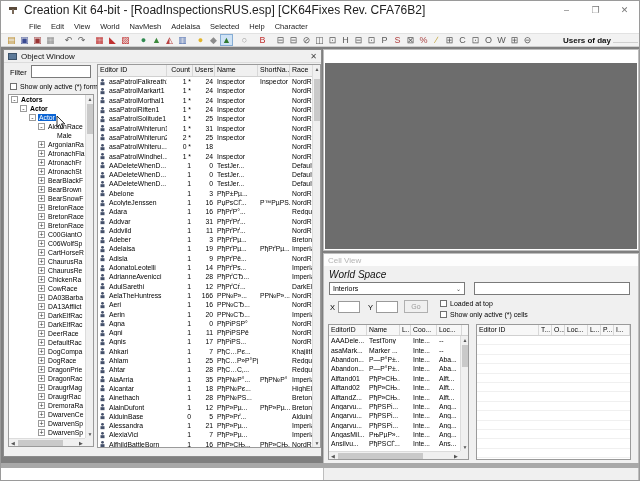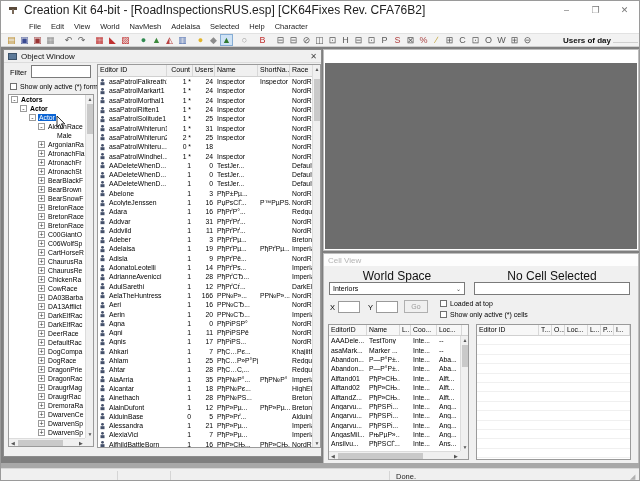--- a/index.html
+++ b/index.html
@@ -81,21 +81,21 @@
   .c-race,.h-race { width:24px; border-right:none; }
 
   
   .renderwin { position:absolute; left:322px; top:2px; width:316px; height:202px; background:#fff; border:1px solid #bdbdbd; }
   .rendercontent { position:absolute; left:1px; top:13px; right:1px; bottom:1px; background:#6d6d6d; }
 
   
   .cellview { position:absolute; left:322px; top:206px; width:316px; height:236px; background:#f0f0f0; border:1px solid #bdbdbd; }
   .cvtitle { height:12px; background:#fdfdfd; color:#b4b4b4; font-size:8px; display:flex; align-items:center; padding:0 4px; }
   .cvcontent { position:absolute; left:0; top:12px; right:0; bottom:0; background:#f0f0f0; }
-  .cvlabel { position:absolute; font-size:12px; text-align:center; color:#111; }
+  .cvlabel { position:absolute; font-size:10px; color:#111;font-style:italic; }
   .combo { position:absolute; left:5px; top:16px; width:136px; height:13px; background:#fff; border:1px solid #7a7a7a; font-size:7px; display:flex; align-items:center; padding:0 3px; }
   .combo .chev { margin-left:auto; font-size:6px; color:#444; }
   .cvinput { position:absolute; left:150px; top:16px; width:156px; height:13px; background:#fff; border:1px solid #7a7a7a; }
   .xylabel { position:absolute; font-size:7.5px; }
   .xyinput { position:absolute; width:22px; height:12px; background:#fff; border:1px solid #9a9a9a; }
   .gobtn { position:absolute; left:80px; top:34px; width:24px; height:13px; background:#f0f0f0; border:1px solid #b0b0b0; color:#9a9a9a; font-size:7px; text-align:center; line-height:11px; }
   .cvcb { position:absolute; display:flex; align-items:center; }
 
   .cvtable { position:absolute; background:#fff; border:1px solid #9a9a9a; overflow:hidden; }
   .cvl { left:4px; top:58px; width:141px; height:136px; }
@@ -1054,21 +1054,20 @@
     <div class="cellview">
       <div class="cvtitle">
         <span>Cell View</span>
       </div>
       <div class="cvcontent">
         <span class="cvlabel" style="left:5px; top:3px; width:136px;">World Space</span>
         <div class="combo">
           <span>Interiors</span>
           <span class="chev">⌄</span>
         </div>
-        <span class="cvlabel" style="left:150px; top:3px; width:156px;">No Cell Selected</span>
         <input class="cvinput" style="">
 
         <span class="xylabel" style="left:6px; top:37px;">X</span>
         <input class="xyinput" style="left: 14px; top: 35px;">
         <span class="xylabel" style="left:44px; top:37px;">Y</span>
         <input class="xyinput" style="left: 52px; top: 35px;">
         <div class="gobtn">Go</div>
 
         <div class="cvcb" style="left:116px; top:34px;">
           <span class="cb"></span>
@@ -1209,20 +1208,13 @@
             <span class="rh-i">I...</span>
           </div>
           <div class="cvgrid"></div>
         </div>
       </div>
     </div>
   </div>
 
   <div class="bottomstrip"></div>
 
-  <div class="statusbar">
-    <div class="sdiv" style="left:116px;"></div>
-    <div class="sdiv" style="left:169px;"></div>
-    <div class="sdiv" style="left:388px;"></div>
-    <span class="done">Done.</span>
-    <span class="grip">◢</span>
-  </div>
 </div>
 
 </body></html>

